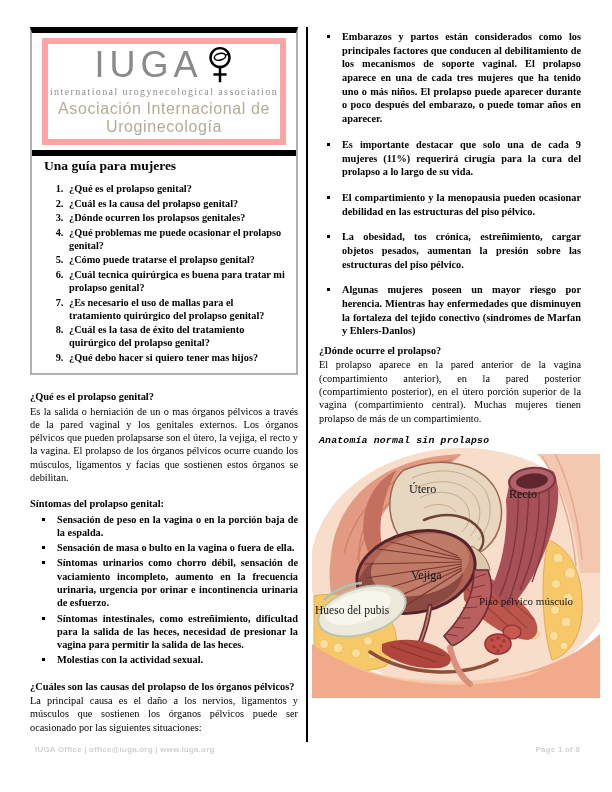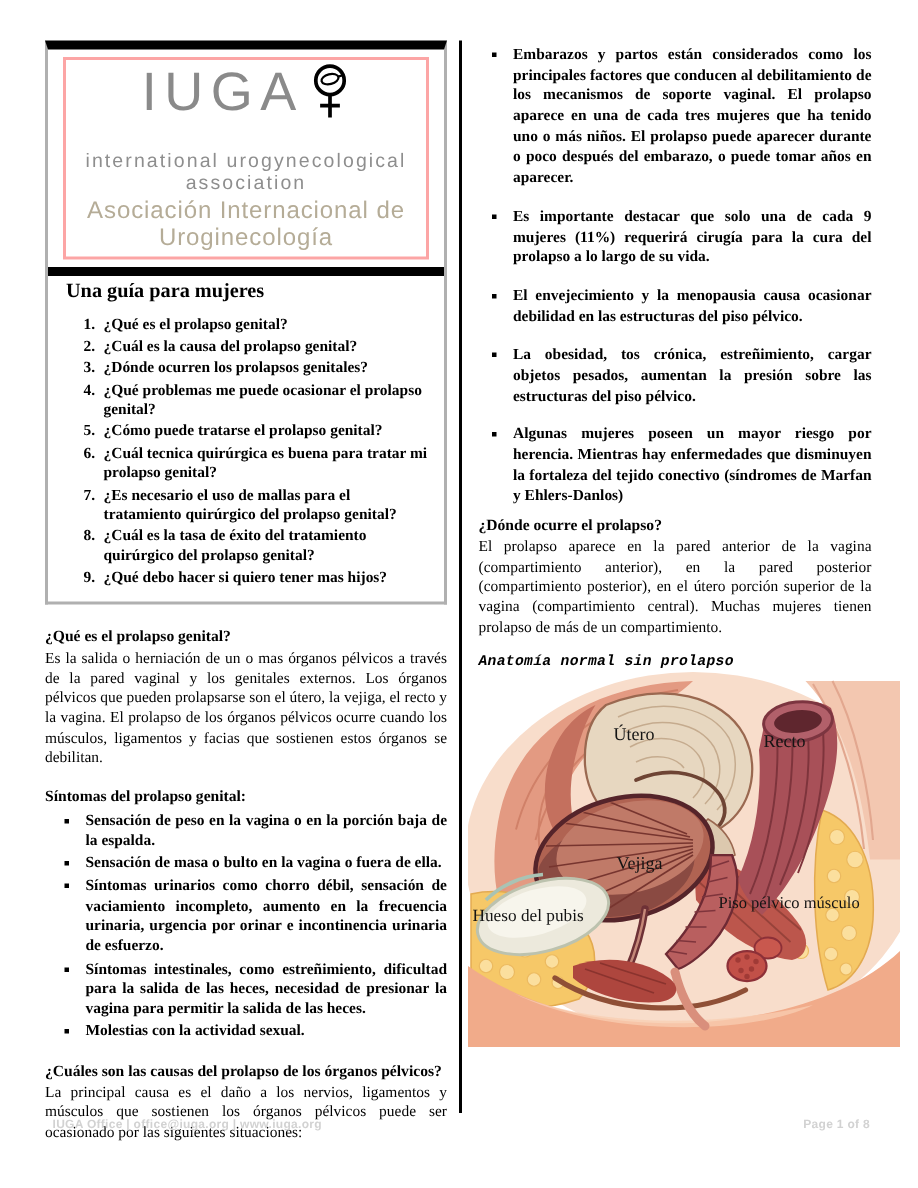--- a/index.html
+++ b/index.html
@@ -10,32 +10,32 @@
   }
 
   
   .left-col { position:absolute; left:30px; top:27px; width:268px; }
 
   .intro-box {
     border:2px solid #b0b0b0; border-top:6px solid #000;
     padding-bottom:8px; background:#fff;
   }
   .logo-box {
-    margin:5px 10px 0 10px; border:2px solid #fca5a5;
+    margin:5px 10px 0 10px; border:6px solid #fca5a5;
     padding:3px 0 2px; text-align:center; background:#fff;
   }
   .logo-row { display:flex; align-items:flex-start; justify-content:center; gap:3px; }
   .logo-acronym {
     font-family:"Liberation Sans", sans-serif; font-size:36px; line-height:1;
     color:#8a8a8a; letter-spacing:5px; font-weight:500;
   }
   .logo-symbol svg { width:28px; height:40px; display:block; margin-top:-2px; }
   .tagline-en {
-    font-family:Liberation Sans, sans-serif; font-size:13px; color:#8e8e8e;
-    letter-spacing:1.4px; margin-top:18px;
+    font-family:Liberation Serif, serif; font-size:10px; color:#8e8e8e;
+    letter-spacing:1.4px; margin-top:1px;
   }
   .tagline-es {
     font-family:Liberation Sans, sans-serif; font-size:16px; color:#b5ac97;
     letter-spacing:0.6px; margin:3px 0 1px;
   }
   .title-rule { height:6px; background:#000; margin-top:5px; }
   .doc-title  { font-size:19px; font-weight:bold; margin:5px 0 0 12px; line-height:1.1; }
   .doc-subtitle { font-size:13.5px; font-weight:bold; margin:2px 0 0 12px;font-family:Liberation Serif, serif; }
   .question-list {
     margin:8px 0 0; padding:0 8px 0 34px;
@@ -135,21 +135,21 @@
     <p class="body-text">La principal causa es el daño a los nervios, ligamentos y músculos que sostienen los órganos pélvicos  puede ser ocasionado por las siguientes situaciones:</p>
   </div>
 
   <div class="divider"></div>
 
   <div class="right-col">
 
     <ul class="risk-list">
       <li>Embarazos y partos están considerados como los principales factores que conducen al debilitamiento de los mecanismos de  soporte vaginal. El prolapso aparece en una de cada tres mujeres que ha tenido uno o más niños. El prolapso puede aparecer durante o poco después del embarazo, o puede tomar años en aparecer.</li>
       <li>Es importante destacar que solo una de cada 9 mujeres (11%) requerirá cirugía para la cura del prolapso a lo largo de su vida.</li>
-      <li>El envejecimiento y la menopausia causa ocasionar debilidad en las estructuras del piso pélvico.</li>
+      <li>El compartimiento y la menopausia pueden ocasionar debilidad en las estructuras del piso pélvico.</li>
       <li>La obesidad, tos crónica, estreñimiento, cargar objetos pesados, aumentan la presión sobre las estructuras del piso pélvico.</li>
       <li>Algunas mujeres poseen un mayor riesgo por herencia. Mientras hay  enfermedades que disminuyen la fortaleza del tejido conectivo (síndromes de Marfan y Ehlers-Danlos)</li>
     </ul>
 
     <div class="section-heading">¿Dónde ocurre el prolapso?</div>
     <p class="body-text">El prolapso aparece en la pared anterior de la vagina (compartimiento anterior), en la pared posterior (compartimiento posterior), en el útero porción superior de la vagina (compartimiento central). Muchas mujeres tienen prolapso de más de un compartimiento.</p>
 
     <div class="figure-title">Anatomía normal sin prolapso</div>
 
     <svg class="anatomy-figure" viewBox="0 0 288 250">

